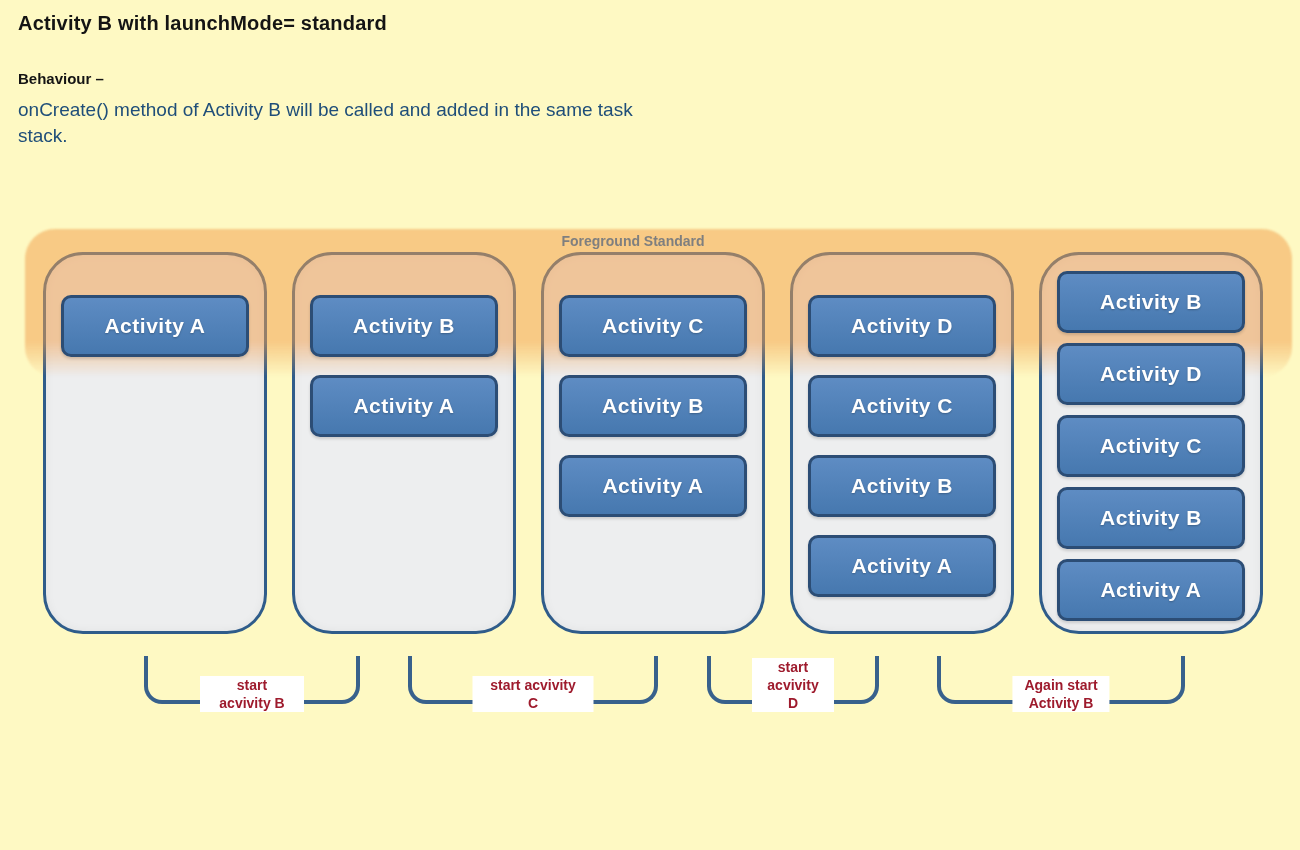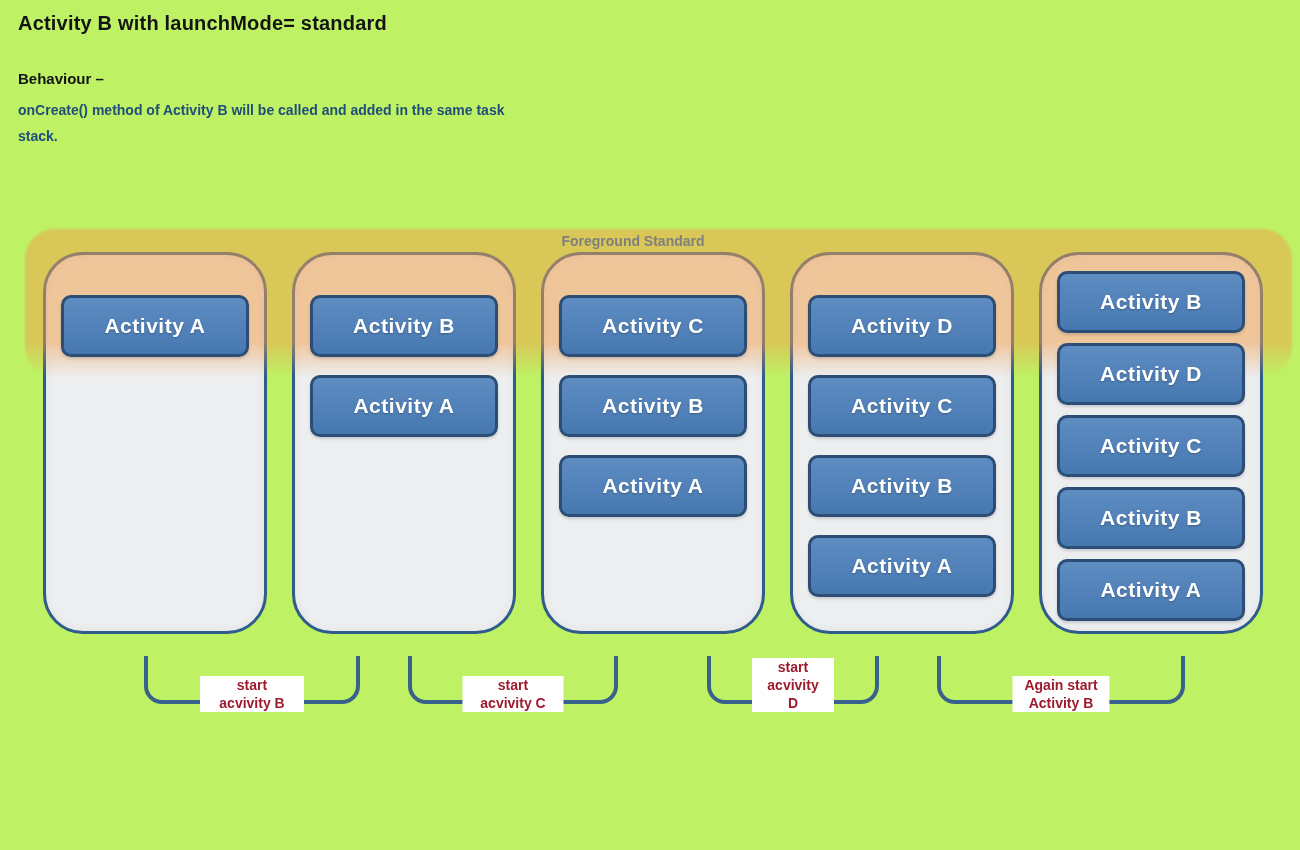--- a/index.html
+++ b/index.html
@@ -1,20 +1,20 @@
 <!DOCTYPE html>
 <html><head>
 <meta charset="utf-8">
 <style>
   html,body{margin:0;padding:0;background:#ffffff;font-family:"Liberation Sans","DejaVu Sans",sans-serif;}
-  .page{position:relative;width:1300px;height:850px;overflow:hidden;background:#bef264;}
+  .page{position:relative;width:1300px;height:850px;overflow:hidden;background:#fef9c3;}
 
   .heading{position:absolute;left:18px;top:12px;font-size:20px;font-weight:bold;color:#141414;letter-spacing:0.2px;}
   .behaviour-label{position:absolute;left:18px;top:70px;font-size:15px;font-weight:bold;color:#141414;}
-  .behaviour-text{position:absolute;left:18px;top:97px;width:700px;font-size:14px;font-weight:bold;
+  .behaviour-text{position:absolute;left:18px;top:97px;width:700px;font-size:19px;font-weight:normal;
                   color:#1F4E79;line-height:26px;white-space:pre-line;}
 
   
   .band{position:absolute;left:25px;top:229px;width:1267px;height:148px;border-radius:30px;
         background:linear-gradient(to bottom, rgba(242,159,77,0.52) 0%, rgba(242,159,77,0.52) 76%, rgba(242,159,77,0) 100%);
         filter:blur(1px);z-index:3;pointer-events:none;}
   .band-label{position:absolute;top:233px;left:553px;width:160px;text-align:center;
               font-size:14px;font-weight:bold;color:#7F7F7F;z-index:6;}
 
   .stack{position:absolute;top:252px;width:224px;height:382px;background:#EDEEEF;
@@ -72,21 +72,21 @@
           <div class="activity-box" style="top: 88px;">Activity D</div>
           <div class="activity-box" style="top: 160px;">Activity C</div>
           <div class="activity-box" style="top: 232px;">Activity B</div>
           <div class="activity-box" style="top: 304px;">Activity A</div>
         </div>
       </div>
     <div id="connectors">
         <div class="connector" style="left: 144px; width: 216px; padding-left: 35px;">
           <span class="connector-label">start acvivity B</span>
         </div>
-        <div class="connector" style="left: 408px; width: 210px;">
+        <div class="connector" style="left: 408px; width: 250px;">
           <span class="connector-label">start acvivity C</span>
         </div>
         <div class="connector" style="left: 707px; width: 172px;">
           <span class="connector-label">start acvivity D</span>
         </div>
         <div class="connector" style="left: 937px; width: 248px;">
           <span class="connector-label">Again start
 Activity B</span>
         </div>
       </div>

